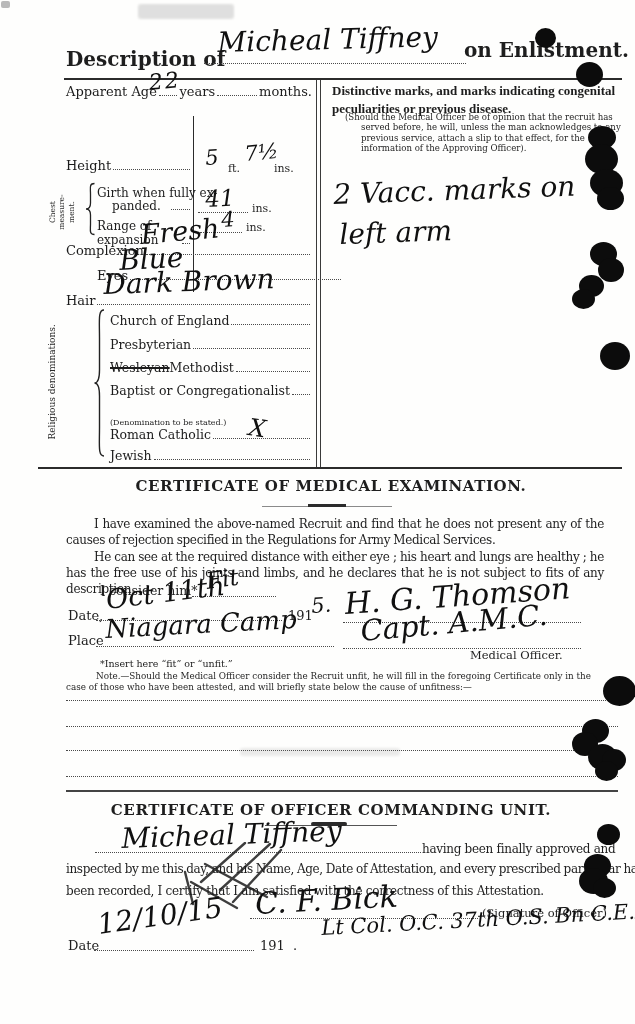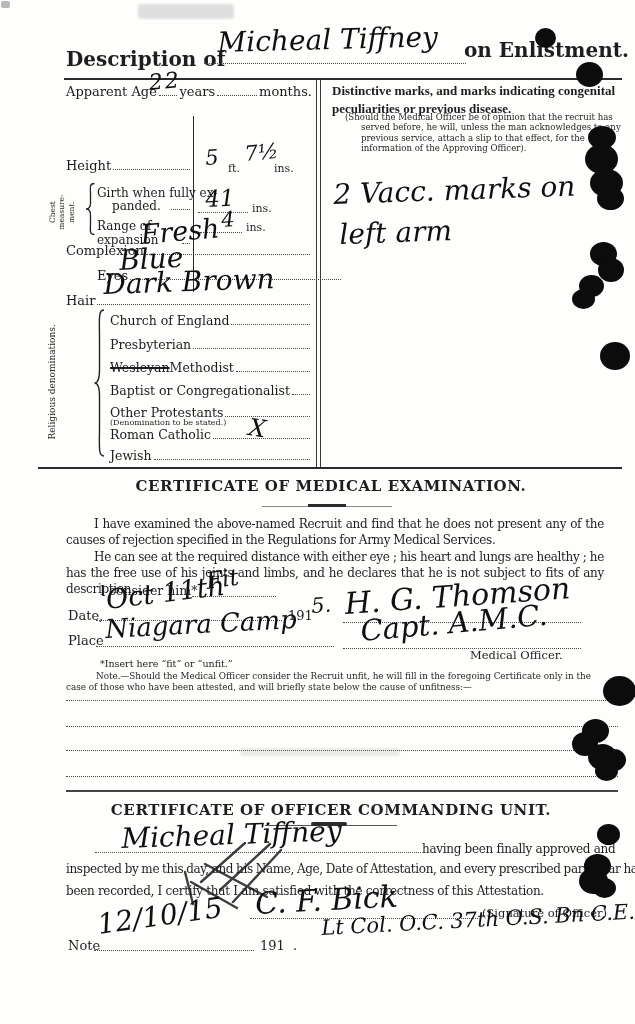--- a/index.html
+++ b/index.html
@@ -112,24 +112,20 @@
   </div>
   <div class="lrow" style="left:110px;top:360px;width:202px;font-size:12.5px;">
     <span class="struck">Wesleyan</span>
     <span>Methodist</span>
     <span class="fill"></span>
   </div>
   <div class="lrow" style="left:110px;top:383px;width:202px;font-size:12.5px;">
     <span>Baptist or Congregationalist</span>
     <span class="fill"></span>
   </div>
-  <div class="lrow" style="left:110px;top:405px;width:202px;font-size:12.5px;">
-    <span>Other Protestants</span>
-    <span class="fill"></span>
-  </div>
   <div class="abs print" style="left:110px;top:418px;font-size:8px;">(Denomination to be stated.)</div>
   <div class="lrow" style="left:110px;top:427px;width:202px;font-size:12.5px;">
     <span>Roman Catholic</span>
     <span class="fill"></span>
   </div>
   <span class="hand abs" style="left:247px;top:413px;font-size:24px;transform:rotate(8deg);">X</span>
   <div class="lrow" style="left:110px;top:448px;width:202px;font-size:12.5px;">
     <span>Jewish</span>
     <span class="fill"></span>
   </div>
@@ -197,21 +193,21 @@
       <path d="M106 8 L58 60"></path>
       <path d="M10 30 L18 62"></path>
     </g>
   </svg>
 
   <span class="hand abs" style="left:256px;top:886px;font-size:30px;transform:rotate(-3deg);">C. F. Bick</span>
   <div class="dotl" style="left:250px;top:906px;width:228px;height:12px;"></div>
   <span class="abs print" style="left:482px;top:906px;font-size:11.5px;">(Signature of Officer)</span>
   <span class="hand abs" style="left:322px;top:916px;font-size:21px;transform:rotate(-3deg);">Lt Col. O.C. 37th O.S. Bn C.E.F.</span>
 
-  <span class="abs print" style="left:68px;top:938px;font-size:13px;">Note</span>
+  <span class="abs print" style="left:68px;top:938px;font-size:13px;">Date</span>
   <div class="dotl" style="left:94px;top:938px;width:160px;height:12px;"></div>
   <span class="hand abs" style="left:100px;top:908px;font-size:28px;transform:rotate(-8deg);">12/10/15</span>
   <span class="abs print" style="left:260px;top:938px;font-size:13px;">191&nbsp;&nbsp;.</span>
 
   <div class="blob" style="left:535px;top:28px;width:21px;height:20px;"></div>
   <div class="blob" style="left:576px;top:62px;width:27px;height:25px;"></div>
   <div class="blob" style="left:588px;top:126px;width:28px;height:23px;"></div>
   <div class="blob" style="left:585px;top:144px;width:33px;height:30px;"></div>
   <div class="blob" style="left:590px;top:169px;width:33px;height:28px;"></div>
   <div class="blob" style="left:597px;top:187px;width:27px;height:23px;"></div>

